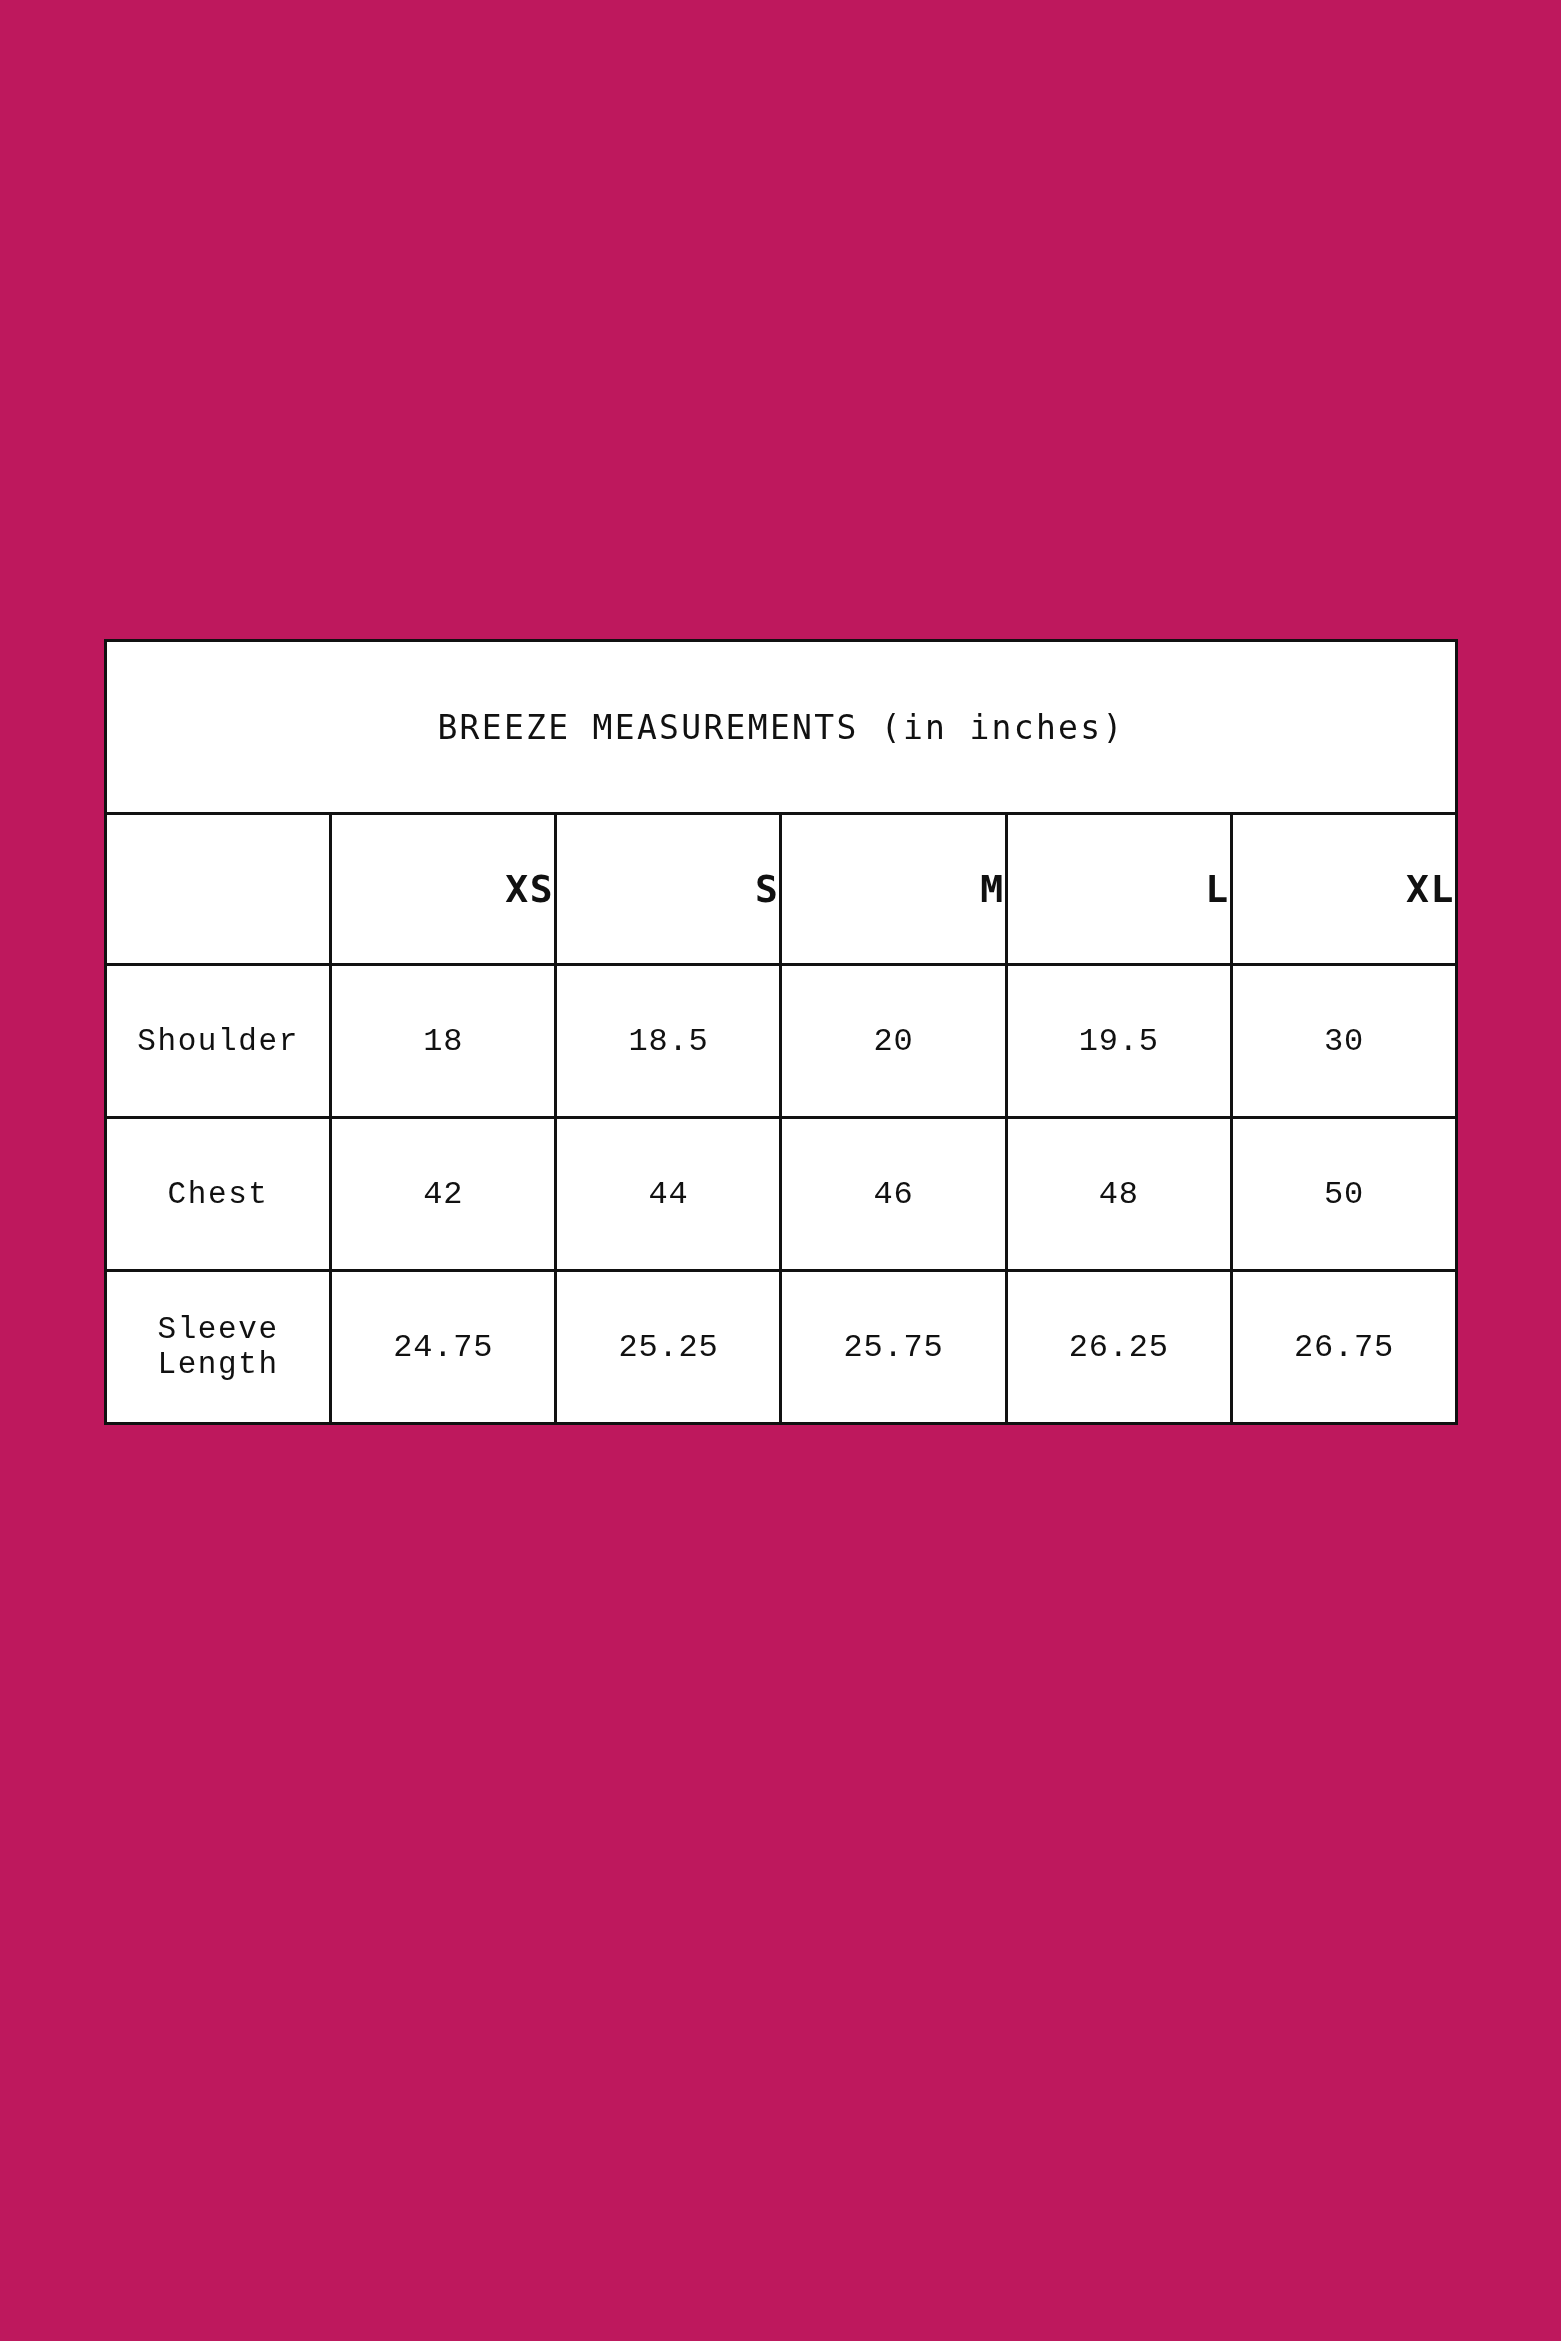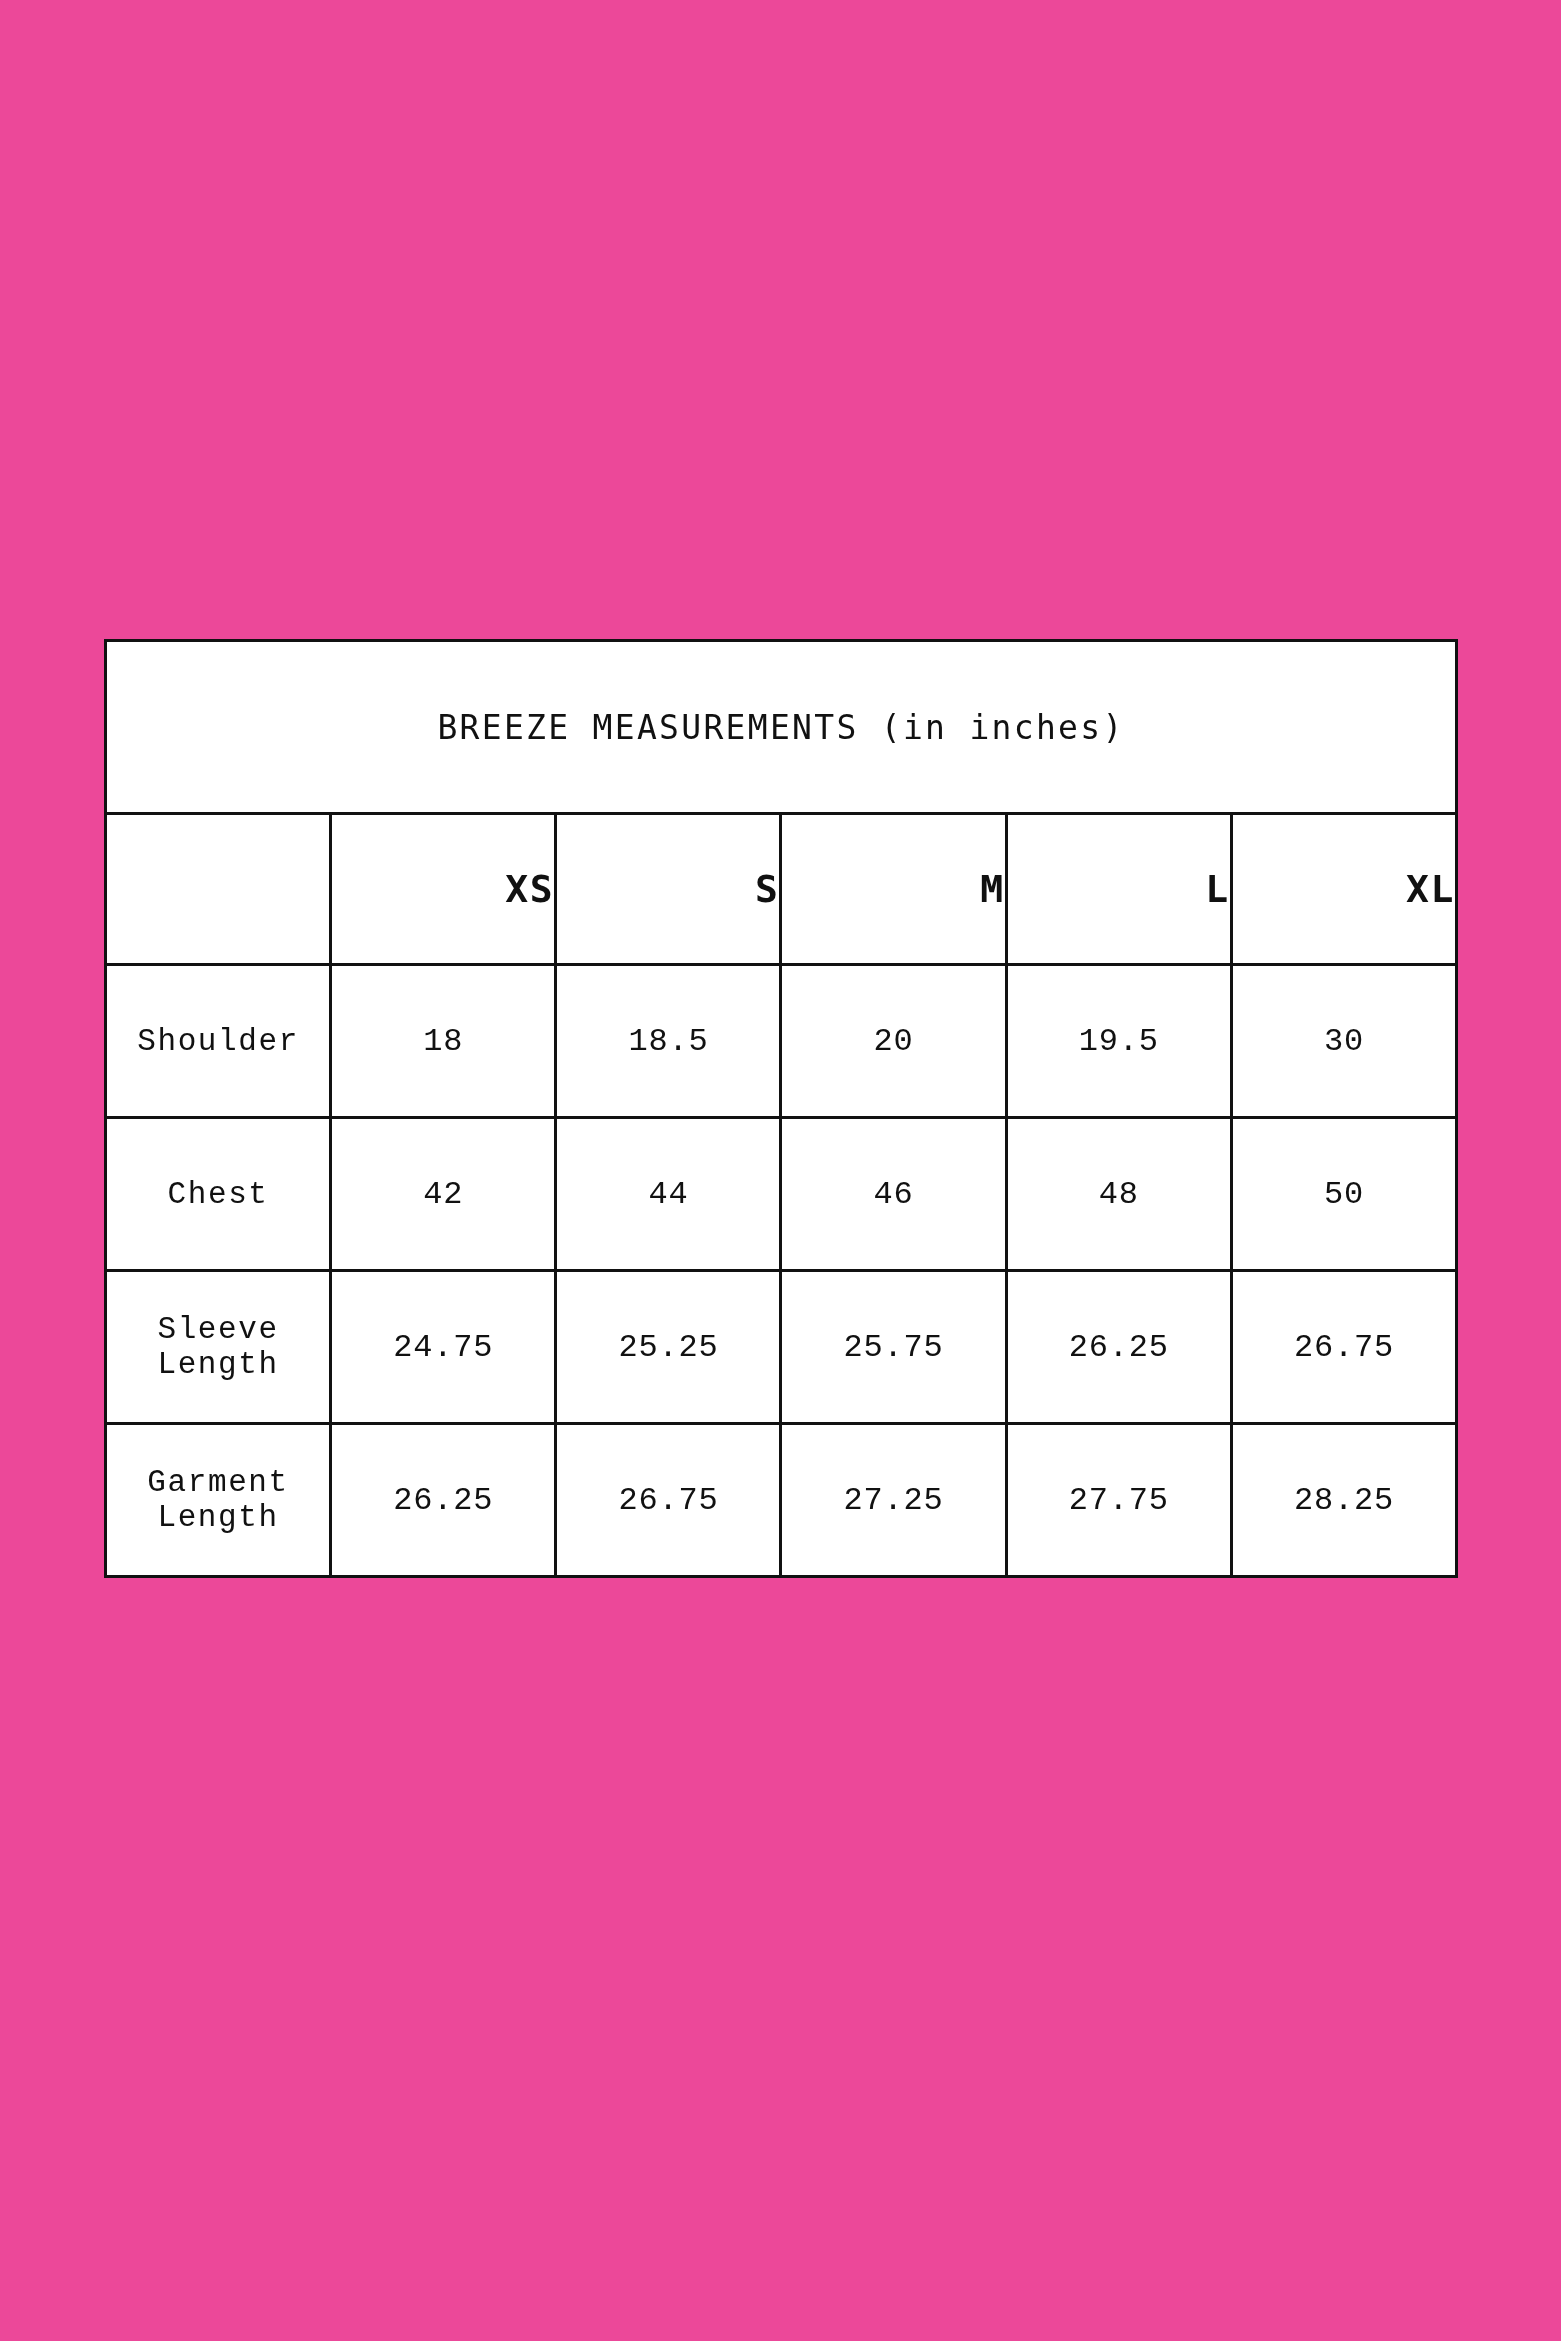--- a/index.html
+++ b/index.html
@@ -15,21 +15,21 @@
     position: relative;
     overflow: hidden;
   }
 
   .sheet {
     position: absolute;
     left: 0;
     top: 0;
     width: 1561px;
     height: 2342px;
-    background: #ec4899;
+    background: #be185d;
   }
 
   .size-chart {
     position: absolute;
     left: 104px;
     top: 639px;
     width: 1354px;
     border: 3.1px solid #111111;
     border-collapse: collapse;
     table-layout: fixed;
@@ -123,25 +123,17 @@
 
       <tr class="chart-body-row">
         <td class="row-label">Sleeve Length</td>
         <td class="data-cell">24.75</td>
         <td class="data-cell">25.25</td>
         <td class="data-cell">25.75</td>
         <td class="data-cell">26.25</td>
         <td class="data-cell">26.75</td>
       </tr>
 
-      <tr class="chart-body-row">
-        <td class="row-label">Garment Length</td>
-        <td class="data-cell">26.25</td>
-        <td class="data-cell">26.75</td>
-        <td class="data-cell">27.25</td>
-        <td class="data-cell">27.75</td>
-        <td class="data-cell">28.25</td>
-      </tr>
     </tbody>
   </table>
 
 </div>
 
 
 </body></html>

